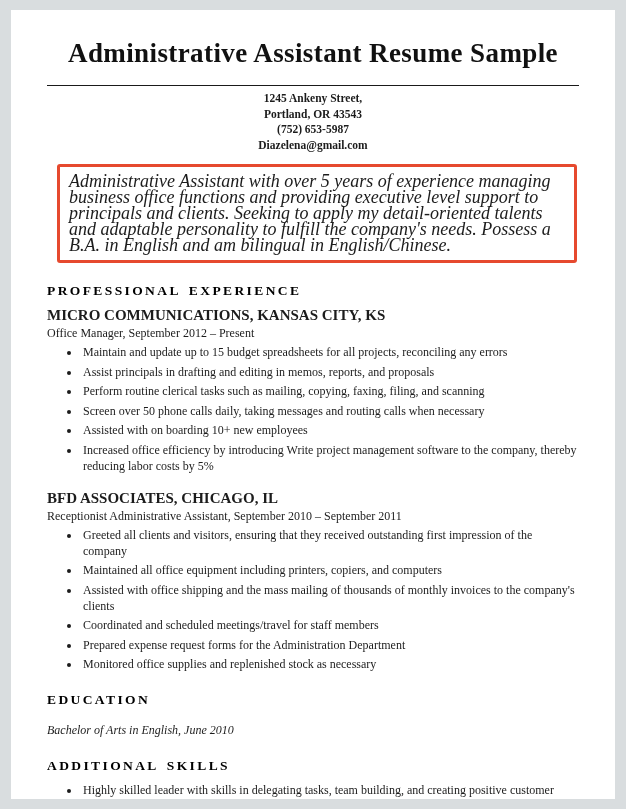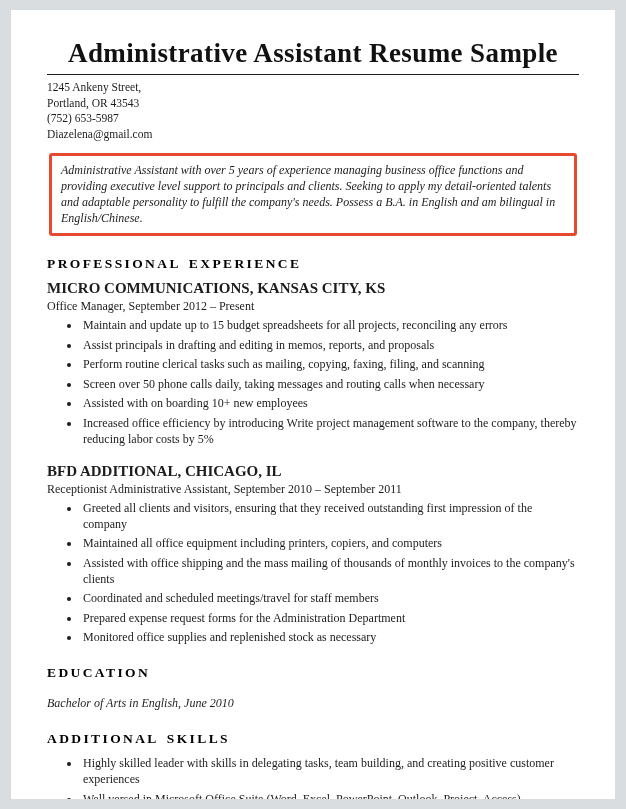--- a/index.html
+++ b/index.html
@@ -18,35 +18,37 @@
     padding: 28px 36px 18px 36px;
     overflow: hidden;
   }
   .title {
     font-size: 27px;
     font-weight: bold;
     text-align: center;
     letter-spacing: 0.4px;
     color: #111111;
     border-bottom: 1.5px solid #1a1a1a;
-    padding-bottom: 5px;
+    padding-bottom: 16px;
   }
   .contact {
+    text-align: center;
     font-size: 11.5px;
     line-height: 15.5px;
     margin-top: 5px;
     color: #1c1c1c;
+    font-weight: bold;
   }
   .summary-box {
     border: 3px solid var(--accent, #e6492e);
     border-radius: 3px;
-    margin: 11px 2px 0 2px;
+    margin: 11px 2px 0 10px;
     padding: 6px 9px 7px 9px;
     font-style: italic;
-    font-size: 12px;
+    font-size: 18px;
     line-height: 16px;
     color: #1c1c1c;
   }
   .section-heading {
     font-size: 13.5px;
     font-weight: bold;
     letter-spacing: 2.4px;
     word-spacing: 3px;
     color: #000000;
     margin-top: 20px;
@@ -108,21 +110,21 @@
         <li>Maintain and update up to 15 budget spreadsheets for all projects, reconciling any errors</li>
         <li>Assist principals in drafting and editing in memos, reports, and proposals</li>
         <li>Perform routine clerical tasks such as mailing, copying, faxing, filing, and scanning</li>
         <li>Screen over 50 phone calls daily, taking messages and routing calls when necessary</li>
         <li>Assisted with on boarding 10+ new employees</li>
         <li>Increased office efficiency by introducing Write project management software to the company, thereby reducing labor costs by 5%</li>
       </ul>
     </div>
 
     <div class="job">
-      <div class="company">BFD ADDITIONAL, CHICAGO, IL</div>
+      <div class="company">BFD ASSOCIATES, CHICAGO, IL</div>
       <div class="role">Receptionist Administrative Assistant, September 2010 – September 2011</div>
       <ul class="bullets">
         <li>Greeted all clients and visitors, ensuring that they received outstanding first impression of the company</li>
         <li>Maintained all office equipment including printers, copiers, and computers</li>
         <li>Assisted with office shipping and the mass mailing of thousands of monthly invoices to the company's clients</li>
         <li>Coordinated and scheduled meetings/travel for staff members</li>
         <li>Prepared expense request forms for the Administration Department</li>
         <li>Monitored office supplies and replenished stock as necessary</li>
       </ul>
     </div>

